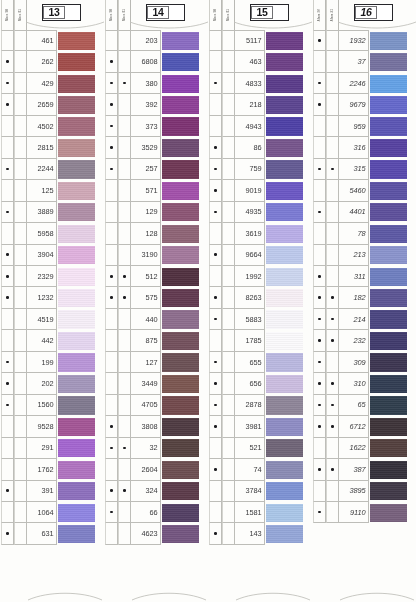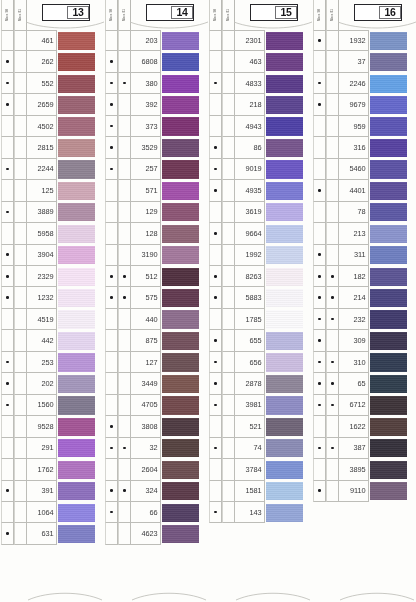--- a/index.html
+++ b/index.html
@@ -24,21 +24,21 @@
     position: relative;
   }
   .column {
     width: 104px;
     height: 602px;
     position: relative;
     box-sizing: border-box;
     background: #fdfdfb;
     flex: 0 0 104px;
   }
-  .column.last { flex: 0 0 104px; }
+  .column.last { flex: 0 0 104px; font-style: italic; }
 
   
   .col-head {
     height: 30px;
     position: relative;
     box-sizing: border-box;
   }
   .vlabels {
     position: absolute;
     left: 1px;
@@ -67,28 +67,28 @@
     white-space: nowrap;
     font-size: 3.2px;
     letter-spacing: 0.1px;
     color: #5c5c58;
     line-height: 1;
   }
   .numbox {
     position: absolute;
     left: 42px;
     top: 4px;
-    width: 48px;
+    width: 39px;
     height: 17px;
     box-sizing: border-box;
     border: 1px solid #26262a;
     background: #ffffff;
     display: flex;
     align-items: center;
-    justify-content: flex-end;
+    justify-content: flex-start;
   }
   .numbox-inner {
     box-sizing: border-box;
     border: 1px solid #6f6f72;
     width: 22px;
     height: 13px;
     display: flex;
     align-items: center;
     justify-content: center;
     font-size: 10.5px;
@@ -235,21 +235,21 @@
           <div class="codecell">262</div>
           <div class="swatchwrap">
             <div class="swatch" style="background: rgb(161, 76, 74);"></div>
           </div>
         </div>
         <div class="row">
           <div class="dotcell">
             <span class="dot"></span>
           </div>
           <div class="dotcell"></div>
-          <div class="codecell">552</div>
+          <div class="codecell">429</div>
           <div class="swatchwrap">
             <div class="swatch" style="background: rgb(149, 80, 90);"></div>
           </div>
         </div>
         <div class="row">
           <div class="dotcell">
             <span class="dot"></span>
           </div>
           <div class="dotcell"></div>
           <div class="codecell">2659</div>
@@ -353,21 +353,21 @@
           <div class="codecell">442</div>
           <div class="swatchwrap">
             <div class="swatch" style="background: rgb(229, 214, 240);"></div>
           </div>
         </div>
         <div class="row">
           <div class="dotcell">
             <span class="dot"></span>
           </div>
           <div class="dotcell"></div>
-          <div class="codecell">253</div>
+          <div class="codecell">199</div>
           <div class="swatchwrap">
             <div class="swatch" style="background: rgb(185, 149, 216);"></div>
           </div>
         </div>
         <div class="row">
           <div class="dotcell">
             <span class="dot"></span>
           </div>
           <div class="dotcell"></div>
           <div class="codecell">202</div>
@@ -709,21 +709,21 @@
         <div class="swoosh">
           <svg width="78" height="10" viewBox="0 0 78 10">
             <path d="M0 1 C 20 9, 58 9, 78 1" fill="none" stroke="#c2c2bc" stroke-width="0.9"></path>
           </svg>
         </div>
       </div>
       <div class="rows">
         <div class="row">
           <div class="dotcell"></div>
           <div class="dotcell"></div>
-          <div class="codecell">2301</div>
+          <div class="codecell">5117</div>
           <div class="swatchwrap">
             <div class="swatch" style="background: rgb(108, 61, 134);"></div>
           </div>
         </div>
         <div class="row">
           <div class="dotcell"></div>
           <div class="dotcell"></div>
           <div class="codecell">463</div>
           <div class="swatchwrap">
             <div class="swatch" style="background: rgb(109, 64, 134);"></div>
@@ -756,20 +756,30 @@
           </div>
         </div>
         <div class="row">
           <div class="dotcell">
             <span class="dot"></span>
           </div>
           <div class="dotcell"></div>
           <div class="codecell">86</div>
           <div class="swatchwrap">
             <div class="swatch" style="background: rgb(118, 85, 140);"></div>
+          </div>
+        </div>
+        <div class="row">
+          <div class="dotcell">
+            <span class="dot"></span>
+          </div>
+          <div class="dotcell"></div>
+          <div class="codecell">759</div>
+          <div class="swatchwrap">
+            <div class="swatch" style="background: rgb(99, 90, 147);"></div>
           </div>
         </div>
         <div class="row">
           <div class="dotcell">
             <span class="dot"></span>
           </div>
           <div class="dotcell"></div>
           <div class="codecell">9019</div>
           <div class="swatchwrap">
             <div class="swatch" style="background: rgb(107, 87, 196);"></div>
@@ -996,20 +1006,32 @@
         </div>
         <div class="row">
           <div class="dotcell"></div>
           <div class="dotcell"></div>
           <div class="codecell">316</div>
           <div class="swatchwrap">
             <div class="swatch" style="background: rgb(86, 65, 160);"></div>
           </div>
         </div>
         <div class="row">
+          <div class="dotcell">
+            <span class="dot"></span>
+          </div>
+          <div class="dotcell">
+            <span class="dot"></span>
+          </div>
+          <div class="codecell">315</div>
+          <div class="swatchwrap">
+            <div class="swatch" style="background: rgb(88, 73, 173);"></div>
+          </div>
+        </div>
+        <div class="row">
           <div class="dotcell"></div>
           <div class="dotcell"></div>
           <div class="codecell">5460</div>
           <div class="swatchwrap">
             <div class="swatch" style="background: rgb(91, 82, 164);"></div>
           </div>
         </div>
         <div class="row">
           <div class="dotcell">
             <span class="dot"></span>

